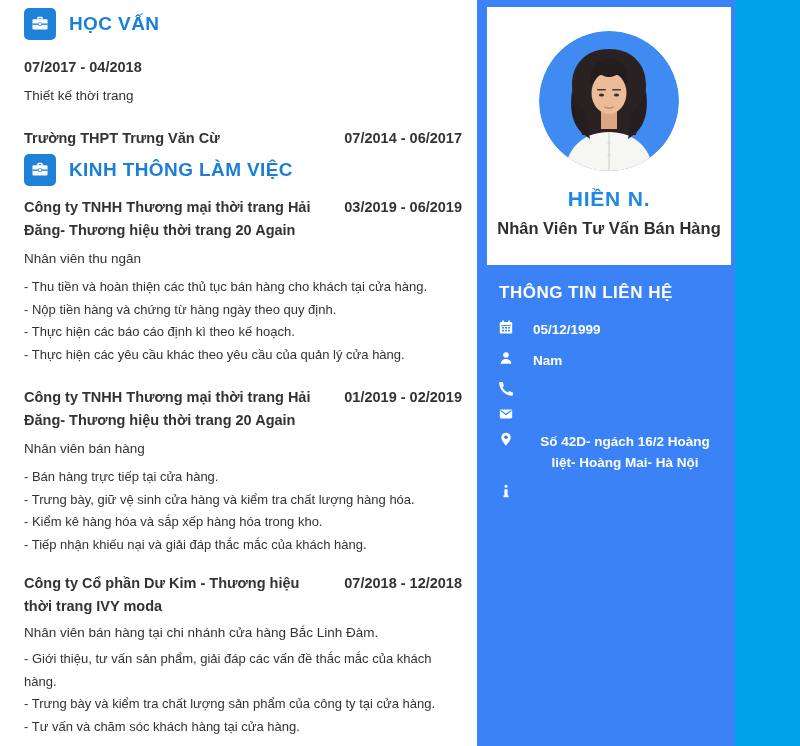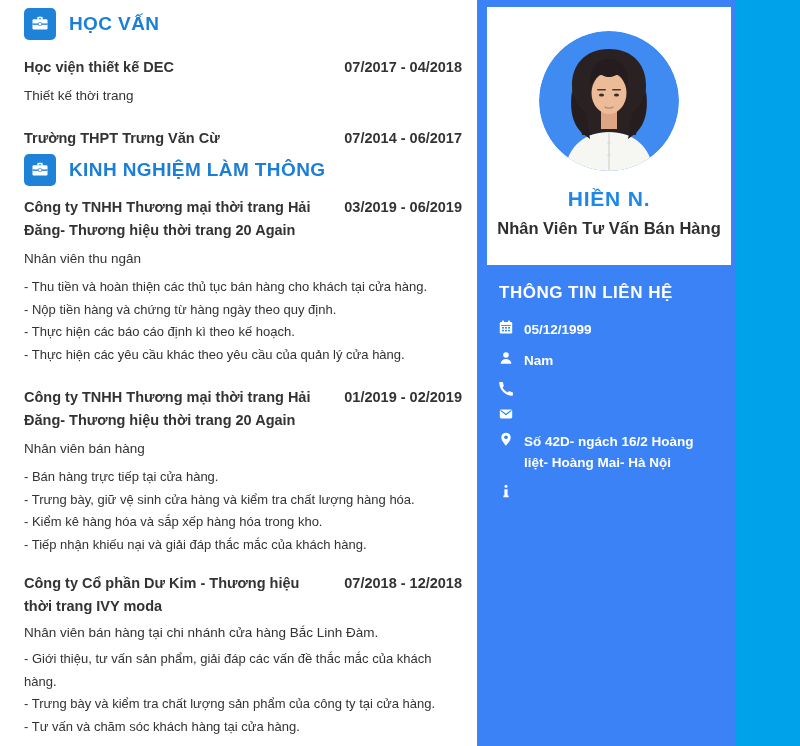--- a/index.html
+++ b/index.html
@@ -63,21 +63,21 @@
   .photo-circle { width: 140px; height: 140px; border-radius: 50%; display: inline-block; }
   .person-name {
     margin-top: 12px; color: #1e88e8;
     font-size: 21px; font-weight: bold; letter-spacing: 0.8px;
   }
   .person-title { margin-top: 8px; color: #2f2f2f; font-size: 16.5px; font-weight: bold; }
 
   .contact { padding: 18px 18px 0 22px; color: #ffffff; }
   .contact-title { font-size: 17px; font-weight: bold; letter-spacing: 0.5px; color: #ffffff; }
   .contact-list { margin-top: 16px; }
-  .contact-row { display: flex; gap: 11px; margin-bottom: 10px; min-height: 13.5px; }
+  .contact-row { display: flex; gap: 20px; margin-bottom: 10px; min-height: 13.5px; text-align: center; }
   .contact-icon { flex: 0 0 14px; width: 14px; height: 14px; margin-top: 1px; }
   .contact-text { font-size: 13.5px; font-weight: 600; line-height: 21px; max-width: 192px; }
 </style>
 </head>
 <body>
 
 <div class="main">
 
   <div class="section-header">
     <span class="section-icon">
@@ -86,21 +86,20 @@
         <rect x="3.8" y="6.8" width="16.4" height="11.2" rx="1.4" fill="#ffffff"></rect>
         <rect x="3.8" y="11.4" width="16.4" height="1.5" fill="#1e82d8"></rect>
         <rect x="10.3" y="10.5" width="3.4" height="3.2" rx="0.6" fill="#ffffff" stroke="#1e82d8" stroke-width="0.7"></rect>
       </svg>
     </span>
     <div class="section-title">HỌC VẤN</div>
   </div>
 
   <div class="edu1">
     <div class="entry-head">
-      <div class="entry-title">Học viện thiết kế DEC</div>
       <div class="entry-date">07/2017 - 04/2018</div>
     </div>
     <div class="entry-sub">Thiết kế thời trang</div>
   </div>
 
   <div class="edu2">
     <div class="entry-head">
       <div class="entry-title">Trường THPT Trưng Văn Cừ</div>
       <div class="entry-date">07/2014 - 06/2017</div>
     </div>
@@ -108,21 +107,21 @@
 
   <div class="section-header hdr2">
     <span class="section-icon">
       <svg width="22" height="22" viewBox="0 0 24 24">
         <path fill="#ffffff" d="M9 7V5.4C9 4.6 9.6 4 10.4 4h3.2c.8 0 1.4.6 1.4 1.4V7h-1.7V5.7h-2.6V7H9z"></path>
         <rect x="3.8" y="6.8" width="16.4" height="11.2" rx="1.4" fill="#ffffff"></rect>
         <rect x="3.8" y="11.4" width="16.4" height="1.5" fill="#1e82d8"></rect>
         <rect x="10.3" y="10.5" width="3.4" height="3.2" rx="0.6" fill="#ffffff" stroke="#1e82d8" stroke-width="0.7"></rect>
       </svg>
     </span>
-    <div class="section-title">KINH NGHIỆM LÀM THÔNG</div>
+    <div class="section-title">KINH THÔNG LÀM VIỆC</div>
   </div>
 
   <div class="job1">
     <div class="entry-head">
       <div class="entry-title">Công ty TNHH Thương mại thời trang Hải Đăng- Thương hiệu thời trang 20 Again</div>
       <div class="entry-date">03/2019 - 06/2019</div>
     </div>
     <div class="entry-sub">Nhân viên thu ngân</div>
     <div class="bullets">
       <div class="bullet">- Thu tiền và hoàn thiện các thủ tục bán hàng cho khách tại cửa hàng.</div>

